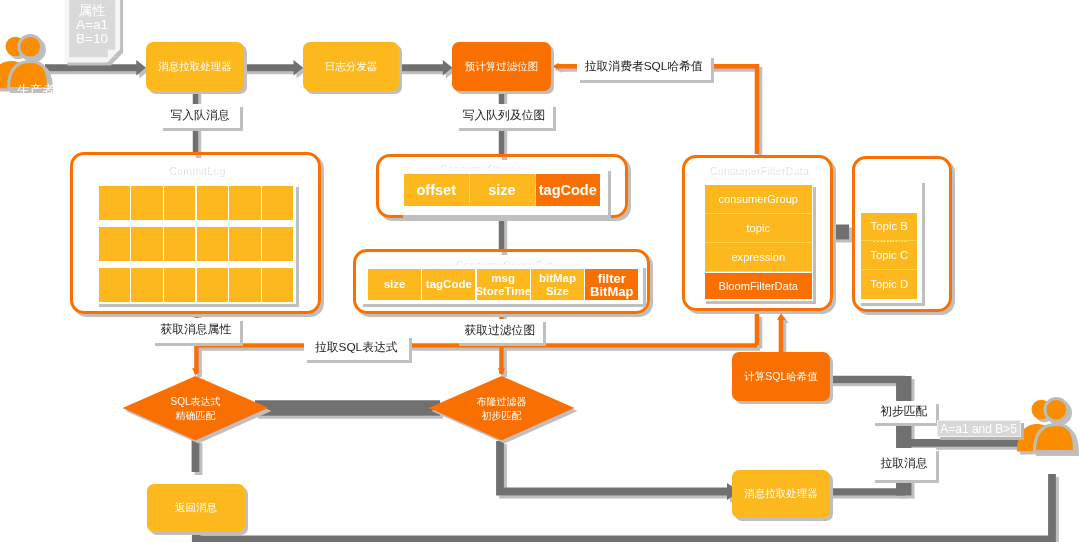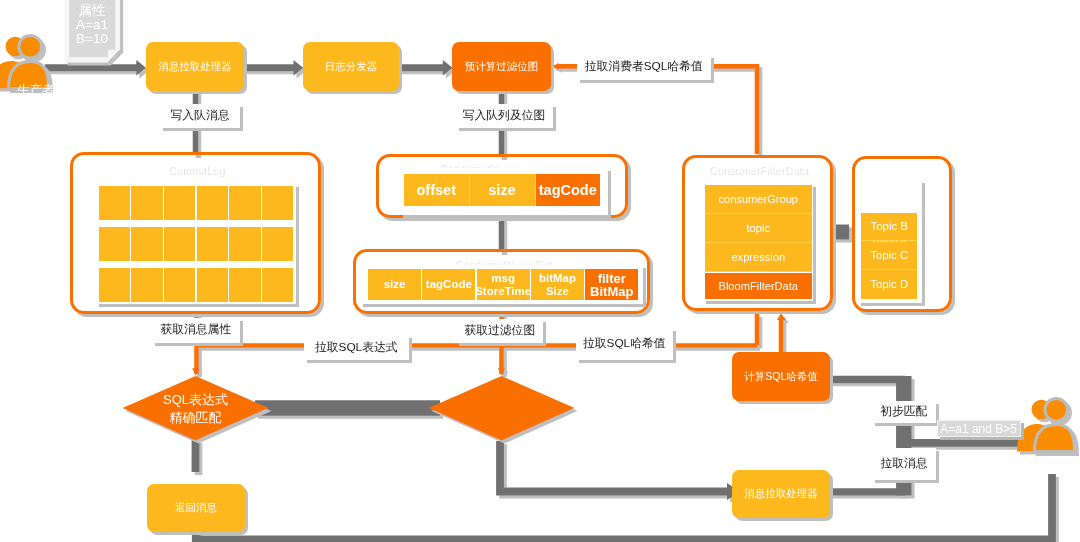--- a/index.html
+++ b/index.html
@@ -32,21 +32,21 @@
   
   .panel{position:absolute;background:#fff;box-sizing:border-box;
          box-shadow:3px 3px 0 0 #BFBFBF;}
 
   .cell{position:absolute;box-sizing:border-box;display:flex;align-items:center;
         justify-content:center;color:#fff;text-align:center;line-height:1.12;}
 
   .diamond-wrap{position:absolute;}
   .diamond-text{position:absolute;left:0;top:0;width:100%;height:100%;
         display:flex;flex-direction:column;align-items:center;justify-content:center;
-        color:#fff;font-size:13px;text-align:center;line-height:1.32;}
+        color:#fff;font-size:10px;text-align:center;line-height:1.32;}
 
   .tagbox{position:absolute;background:#D8D8D8;color:#fff;font-size:12px;border:1.5px solid #F0F0F0;box-sizing:border-box;
           display:flex;align-items:center;justify-content:center;white-space:nowrap;
           box-shadow:3px 3px 0 0 #B5B5B5;}
   .actor-label{position:absolute;color:#ffffff;font-size:12.5px;text-align:center;
                white-space:nowrap;}
   .noteimg{position:absolute;}
 </style>
 </head>
 <body>
@@ -169,36 +169,41 @@
   <div class="pbox orange" style="left:452px;top:42px;width:99px;height:49px;">预计算过滤位图</div>
   <div class="pbox amber" style="left:732px;top:470px;width:98px;height:48px;">消息拉取处理器</div>
   <div class="pbox amber" style="left:147px;top:470px;width:98px;height:48px;margin-top:14px;">返回消息</div>
 
   <div class="elabel" style="left:160px;top:104px;width:80px;height:24px;">写入队消息</div>
   <div class="elabel" style="left:455.5px;top:104px;width:97px;height:24px;">写入队列及位图</div>
   <div class="elabel" style="left:576.5px;top:54.5px;width:134.5px;height:25px;">拉取消费者SQL哈希值</div>
   <div class="elabel" style="left:151.8px;top:317.5px;width:88px;height:25.5px;">获取消息属性</div>
   <div class="elabel" style="left:304px;top:335px;width:104.5px;height:25px;">拉取SQL表达式</div>
   <div class="elabel" style="left:456.3px;top:319px;width:87px;height:24px;">获取过滤位图</div>
-  <div class="elabel" style="left:576px;top:327.5px;width:96.5px;height:32.5px;">拉取SQL哈希值</div>
   <div class="elabel" style="left:871.5px;top:400.8px;width:64.5px;height:22.5px;">初步匹配</div>
   <div class="elabel" style="left:872px;top:448px;width:64px;height:32px;">拉取消息</div>
 
   <div class="tagbox" style="left:936.6px;top:420px;width:84px;height:17px;">A=a1 and B&gt;5</div>
 
   <svg class="layer" viewBox="0 0 1080 542">
     <g filter="url(#dropsh)">
       <path fill="#FA7000" d="M 195.5 376 L 268.5 408 L 195.5 440.5 L 122.5 408 Z"></path>
       <path fill="#FA7000" d="M 501.5 376 L 574.5 408 L 501.5 440.5 L 428.5 408 Z"></path>
     </g>
   </svg>
   <div class="diamond-wrap" style="left:122px;top:376px;width:147px;height:65px;">
     <div class="diamond-text">
       <div>SQL表达式</div>
       <div>精确匹配</div>
+    </div>
+  </div>
+  <div class="diamond-wrap" style="left:428px;top:376px;width:147px;height:65px;">
+    <div class="diamond-text">
+      <div>布隆过滤器</div>
+      <div>初步匹配</div>
     </div>
   </div>
 
   <div class="store" style="left:70px;top:152px;width:251px;height:162px;"></div>
   <div class="store-title" style="left:70px;top:160.5px;width:251px;">CommitLog</div>
   <div class="panel" style="left:96px;top:184px;width:200px;height:120px;"></div>
   <div style="position:absolute;left:96px;top:184px;width:200px;height:120px;">
       <div class="cell" style="left: 2.5px; top: 2px; width: 31.42px; height: 33.67px; background: rgb(253, 184, 30);"></div>
       <div class="cell" style="left: 35.22px; top: 2px; width: 31.42px; height: 33.67px; background: rgb(253, 184, 30);"></div>
       <div class="cell" style="left: 67.93px; top: 2px; width: 31.42px; height: 33.67px; background: rgb(253, 184, 30);"></div>

